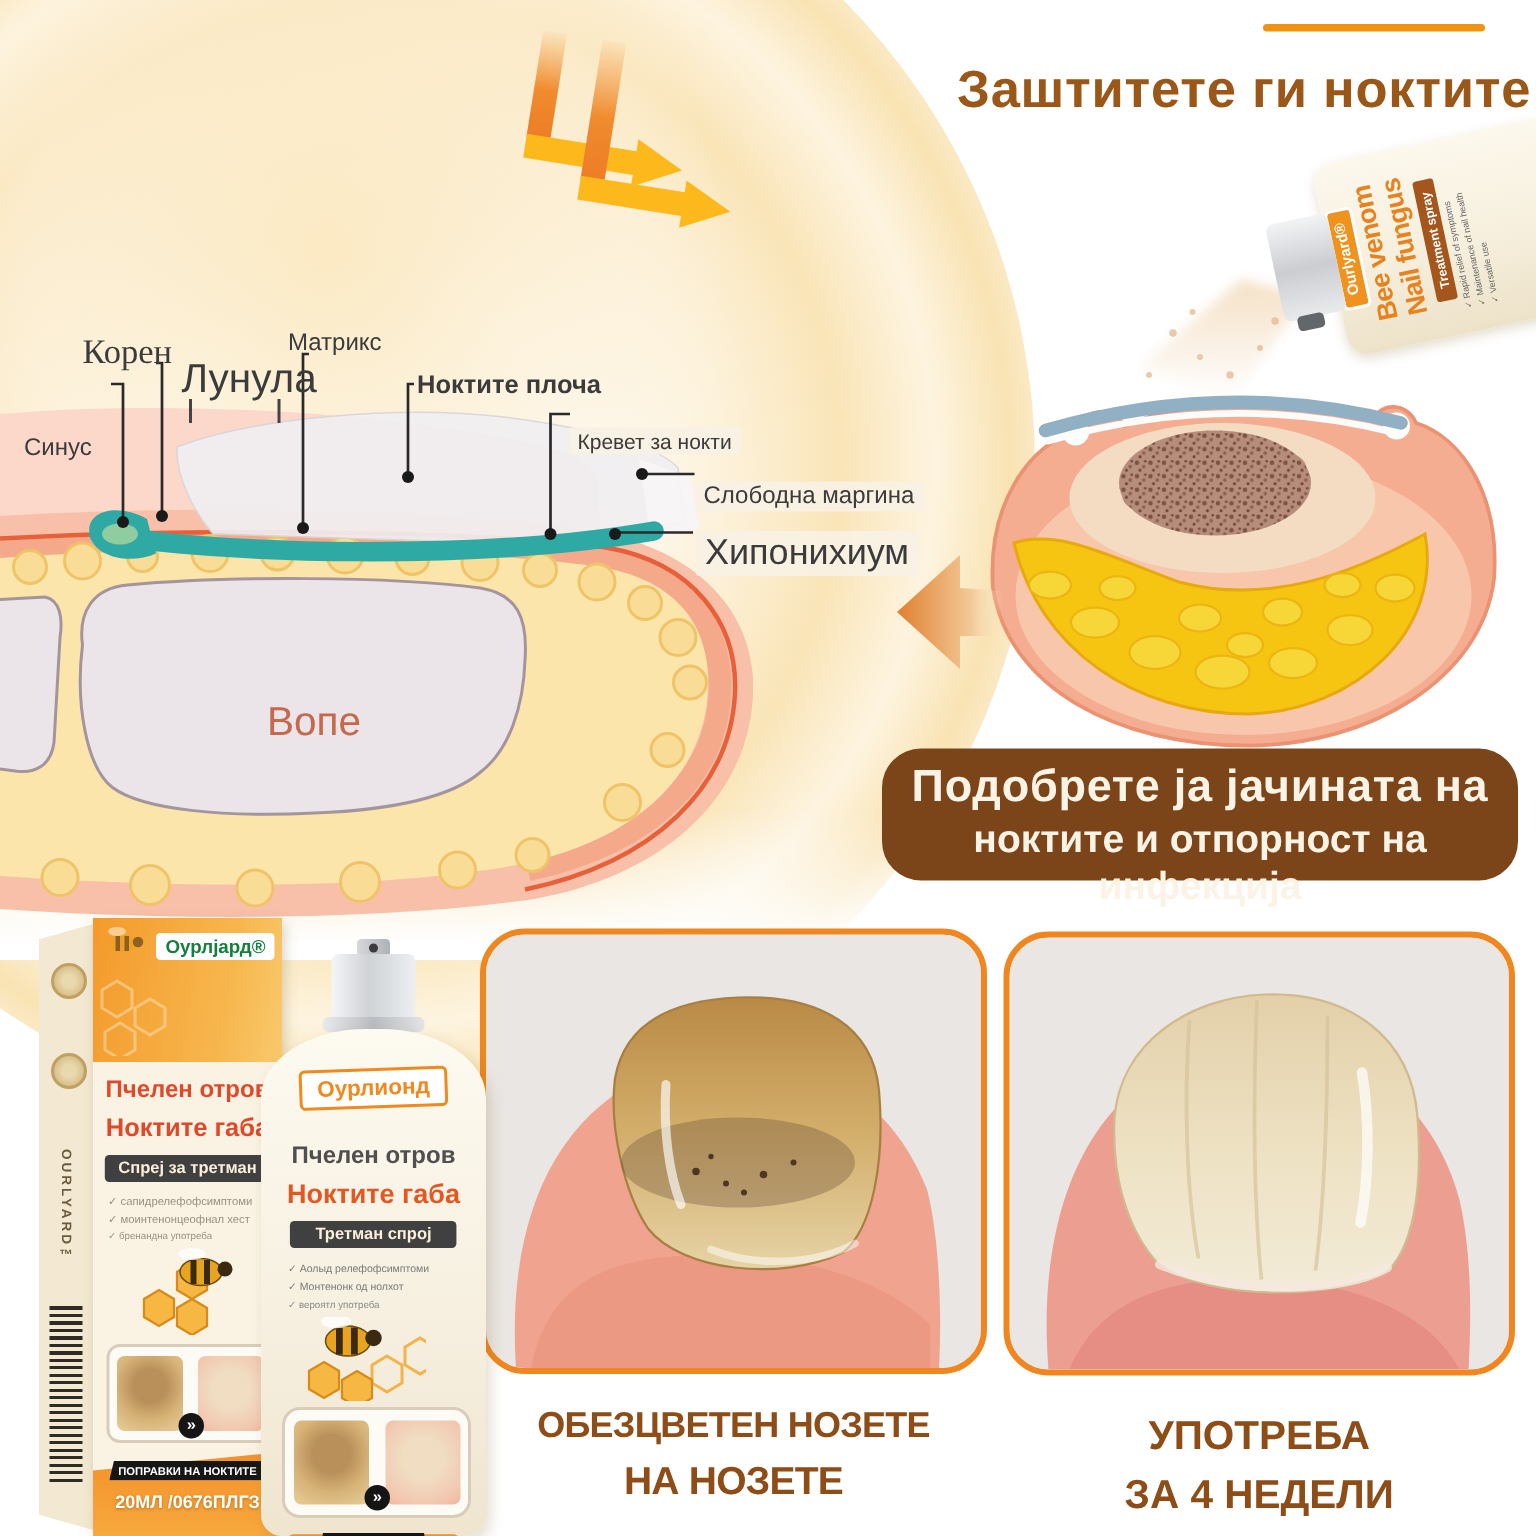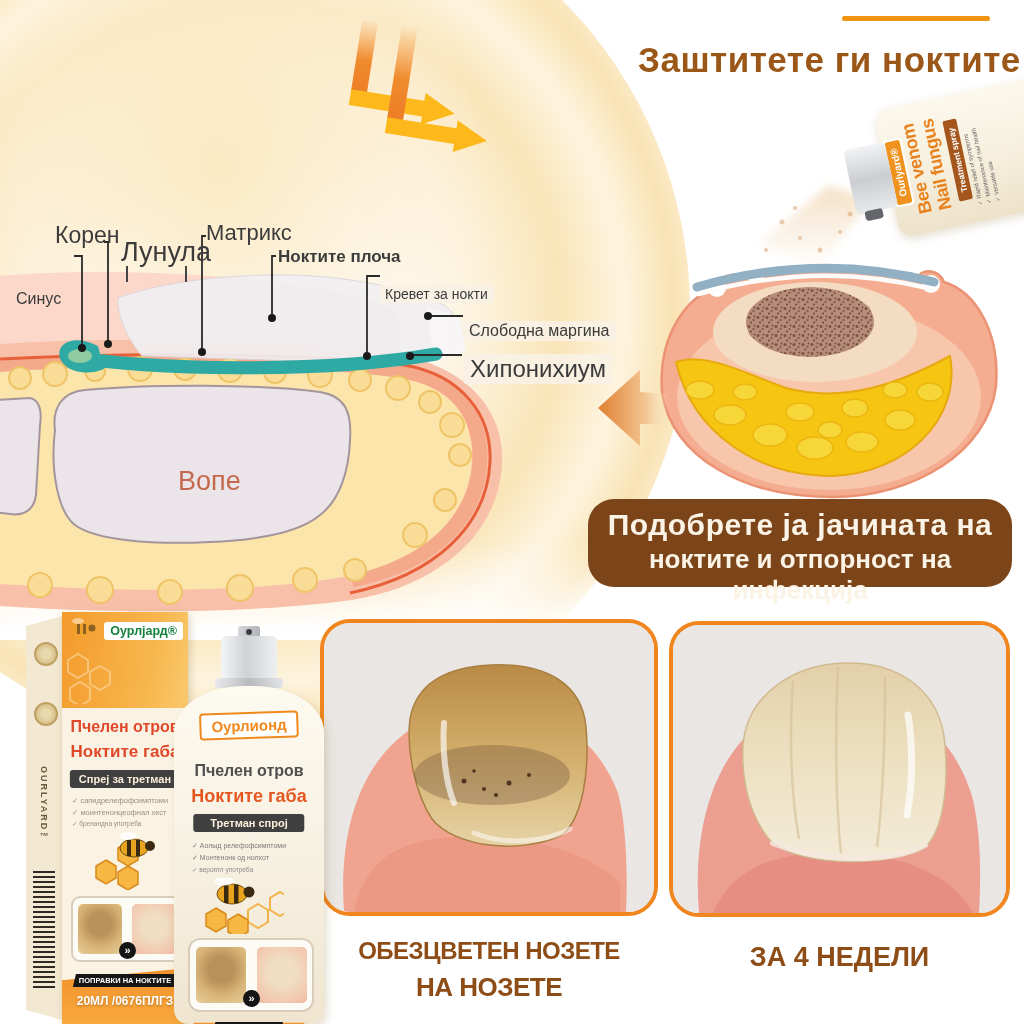--- a/index.html
+++ b/index.html
@@ -15,24 +15,24 @@
     background:radial-gradient(circle, rgba(250,230,185,.85) 0%, rgba(252,239,214,.55) 55%, rgba(255,255,255,0) 75%);}
   .fadeBottom{left:0;top:540px;width:640px;height:100px;
     background:linear-gradient(rgba(255,255,255,0),#fff 90%);}
   svg.scene{left:0;top:0;pointer-events:none;}
   
   .top-line{left:842px;top:16px;width:148px;height:5px;background:#EE9410;border-radius:3px;}
   .page-title{left:638px;top:40px;font-size:35px;font-weight:600;color:#9B5717;white-space:nowrap;letter-spacing:.5px;}
   
   .lbl{color:#3B3B3B;white-space:nowrap;z-index:5;}
   .chip{background:rgba(249,241,228,.92);border-radius:2px;padding:1px 6px;margin-top:18px;}
-  .lbl-koren{left:55px;top:222px;font-size:23px;}
+  .lbl-koren{left:55px;top:222px;font-size:23px;font-family:Liberation Serif, serif;}
   .lbl-sinus{left:16px;top:246px;font-size:16px;margin-top:44px;}
   .lbl-lunula{left:121px;top:237px;font-size:27px;}
-  .lbl-matrix{left:206px;top:220px;font-size:22px;}
+  .lbl-matrix{left:192px;top:220px;font-size:16px;}
   .lbl-plate{left:278px;top:247px;font-size:17px;font-weight:bold;}
   .lbl-bed{left:379px;top:267px;font-size:14px;}
   .lbl-margin{left:463px;top:303px;font-size:16px;}
   .lbl-hypo{left:464px;top:336px;font-size:24px;}
   .lbl-bone{left:178px;top:466px;font-size:27px;color:#C4694C;}
   
   .benefit{left:588px;top:499px;width:424px;height:88px;background:#7B4519;border-radius:26px;
     color:#FBF3E6;text-align:center;z-index:6;}
   .benefit .l1{font-size:30px;font-weight:bold;margin-top:9px;letter-spacing:.5px;}
   .benefit .l2{font-size:26px;font-weight:600;margin-top:2px;}
@@ -446,16 +446,17 @@
       <path d="M235,90 C240,120 240,160 234,190" stroke="#FFF" stroke-width="7" opacity="0.7" fill="none" stroke-linecap="round"></path>
       <path d="M100,218 C150,238 220,238 252,220" stroke="#F5E9DE" stroke-width="6" opacity="0.8" fill="none" stroke-linecap="round"></path>
     </svg>
   </div>
 
   <div class="abs caption cap-mid">
     <div class="c1">ОБЕЗЦВЕТЕН НОЗЕТЕ</div>
     <div class="c2">НА НОЗЕТЕ</div>
   </div>
   <div class="abs caption cap-right">
+    <div>УПОТРЕБА</div>
     <div>ЗА 4 НЕДЕЛИ</div>
   </div>
 
 </div>
 
 </body></html>

